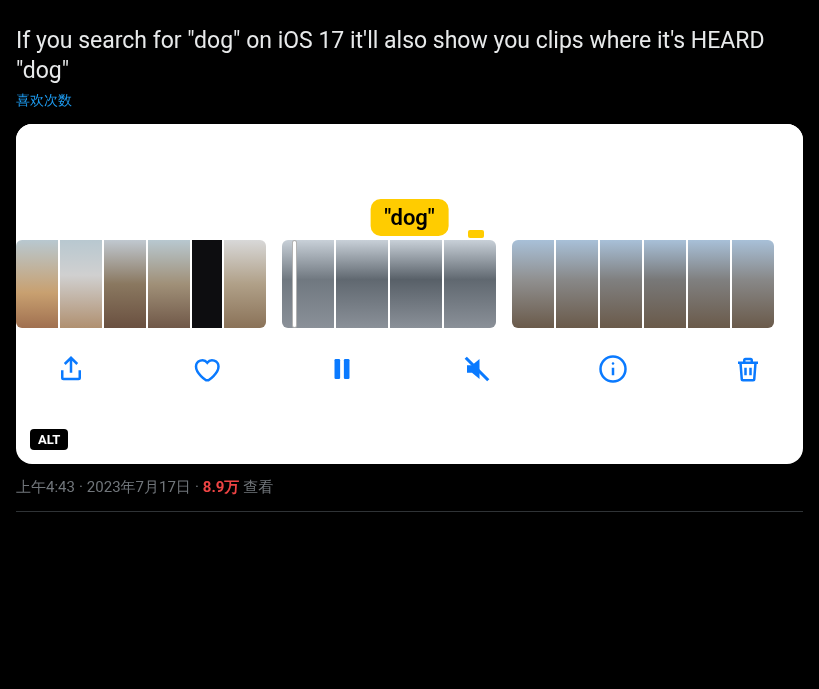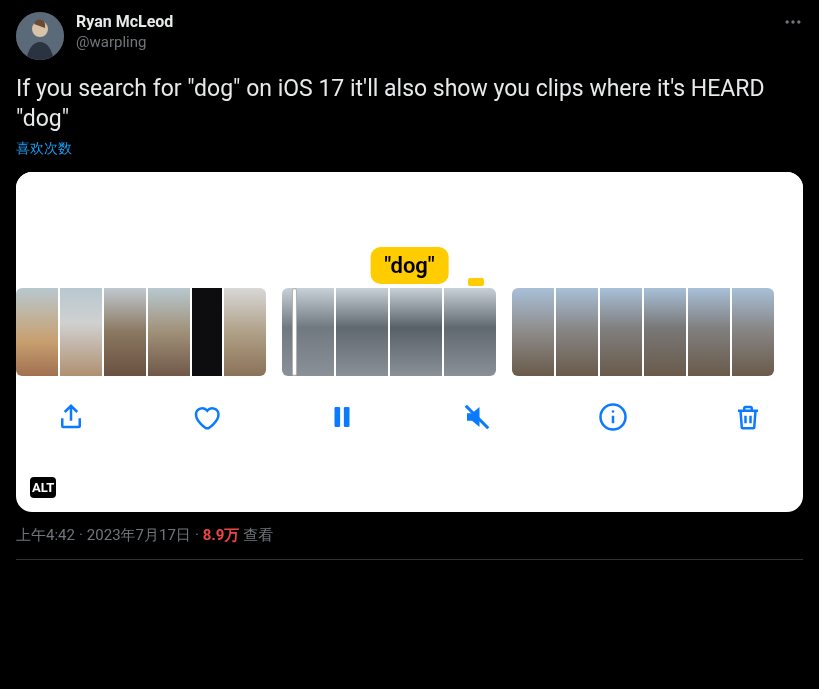--- a/index.html
+++ b/index.html
@@ -128,21 +128,21 @@
   }
   .tb-btn svg { width: 30px; height: 30px; }
   .alt-badge {
     position: absolute;
     left: 14px;
     bottom: 14px;
     background: #000;
     color: #fff;
     font-size: 13px;
     font-weight: 700;
-    padding: 3px 2px;
+    padding: 3px 8px;
     border-radius: 4px;
   }
   .meta-row {
     margin-top: 14px;
     font-size: 15px;
     color: #71767b;
     display: flex;
     align-items: center;
     gap: 4px;
   }
@@ -159,41 +159,20 @@
     font-size: 15px;
   }
   .stat { color: #71767b; }
   .stat .num { color: #e7e9ea; font-weight: 700; margin-right: 4px; }
 </style>
 </head>
 <body>
 
 <div class="tweet">
 
-  <div class="header">
-    <div class="avatar">
-      <svg viewBox="0 0 48 48">
-        <rect width="48" height="48" fill="#5b6a78"></rect>
-        <circle cx="24" cy="17" r="8" fill="#d8c3a8"></circle>
-        <path d="M10 48 Q14 30 24 30 Q34 30 38 48 Z" fill="#2a3440"></path>
-        <path d="M18 12 Q20 6 26 8 Q30 10 29 16" fill="#6b4a33"></path>
-      </svg>
-    </div>
-    <div class="user-block">
-      <span class="display-name">Ryan McLeod</span>
-      <span class="handle">@warpling</span>
-    </div>
-    <div class="more">
-      <svg width="20" height="20" viewBox="0 0 24 24" fill="currentColor">
-          <circle cx="5" cy="12" r="2"></circle>
-          <circle cx="12" cy="12" r="2"></circle>
-          <circle cx="19" cy="12" r="2"></circle>
-        </svg>
-    </div>
-  </div>
 
   <div class="body-text">If you search for "dog" on iOS 17 it'll also show you clips where it's HEARD "dog"</div>
 
   <span class="translate-link">喜欢次数</span>
 
   <div class="media-card">
     <div class="white-top">
       <div class="dog-bubble">"dog"</div>
     </div>
     <div class="yellow-tick"></div>
@@ -261,21 +240,21 @@
             <line x1="10" y1="11" x2="10" y2="17"></line>
             <line x1="14" y1="11" x2="14" y2="17"></line>
           </svg>
       </div>
     </div>
 
     <div class="alt-badge">ALT</div>
   </div>
 
   <div class="meta-row">
-    <span>上午4:42</span>
+    <span>上午4:43</span>
     <span> · </span>
     <span>2023年7月17日</span>
     <span> · </span>
     <span class="bold">8.9万</span>
     <span> 查看</span>
   </div>
 
   <hr class="divider">
 
 

